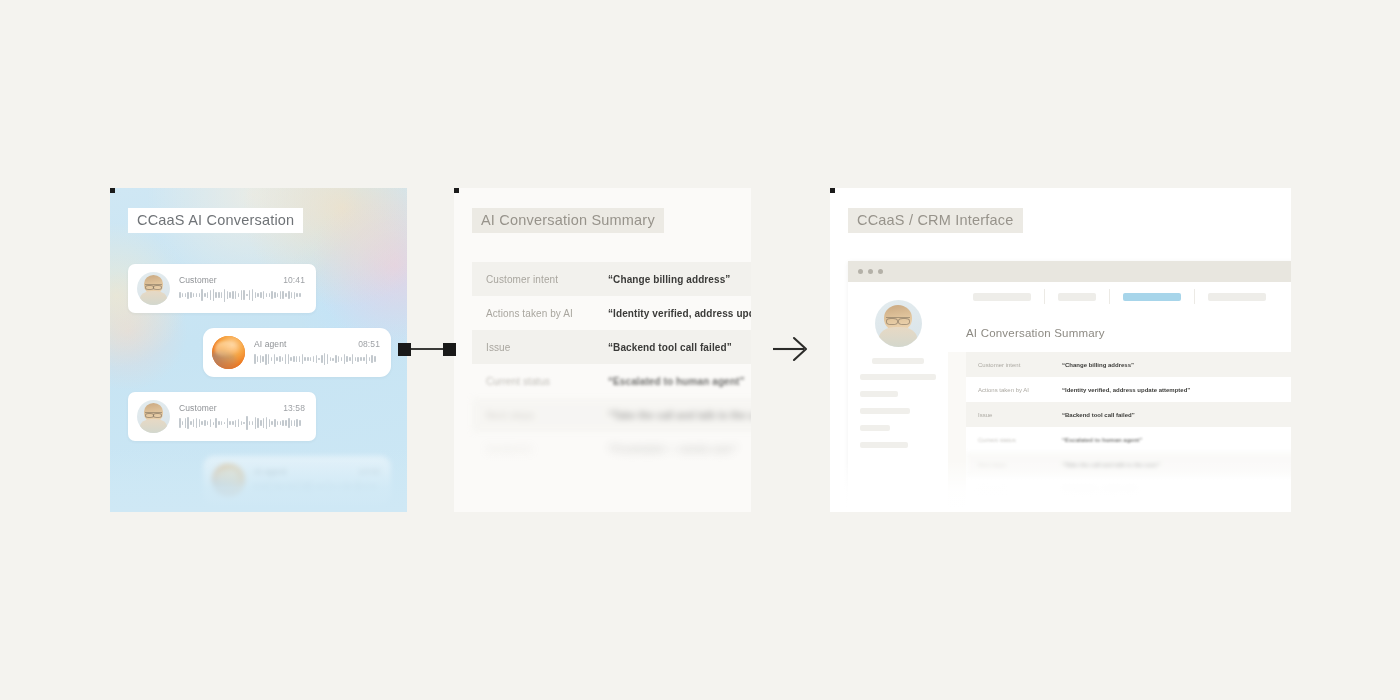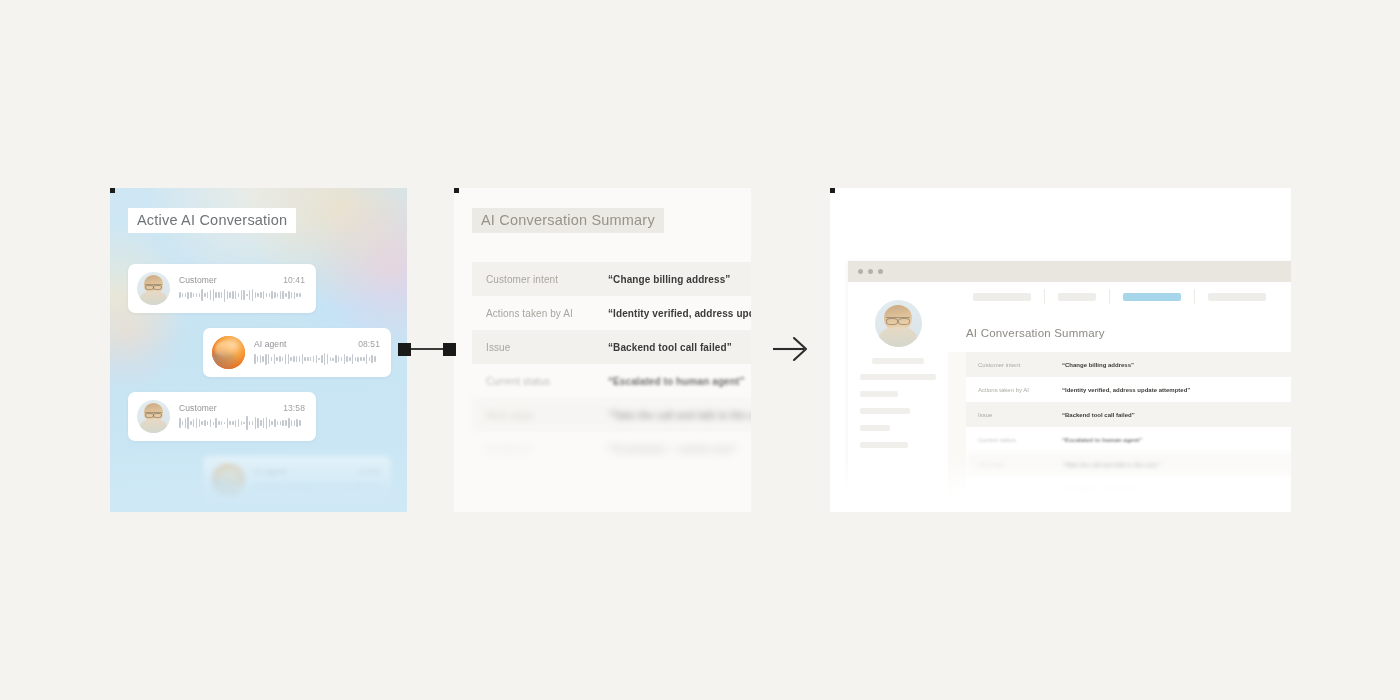--- a/index.html
+++ b/index.html
@@ -73,21 +73,21 @@
     position: absolute;
     background: #ffffff;
     border-radius: 7px;
     display: flex;
     align-items: center;
     gap: 9px;
     padding: 8px 11px 8px 9px;
     box-shadow: 0 1px 3px rgba(70,100,120,.07);
   }
   .bubble.customer { left: 18px; width: 188px; }
-  .bubble.agent    { left: 93px; width: 188px; }
+  .bubble.agent    { left: 93px; width: 188px; border-radius: 11px; }
 
   .bubble-avatar {
     width: 33px;
     height: 33px;
     border-radius: 50%;
     flex: 0 0 33px;
     overflow: hidden;
     position: relative;
   }
   .bubble-body { flex: 1 1 auto; min-width: 0; }
@@ -404,21 +404,21 @@
     filter: blur(1.4px);
   }
 </style>
 </head>
 <body>
 
 <div class="canvas">
 
   <div class="panel" id="panel1">
     <div class="corner-handle"></div>
-    <div class="panel-title on-blue">Active AI Conversation</div>
+    <div class="panel-title on-blue">CCaaS AI Conversation</div>
 
     <div class="bubble customer" style="top:76px">
       <div class="bubble-avatar">
         <div class="face customer">
             <div class="glasses"></div>
           </div>
       </div>
       <div class="bubble-body">
         <div class="bubble-meta">
           <span class="bubble-name">Customer</span>
@@ -694,20 +694,21 @@
 
   <div class="connector-arrow">
     <svg width="42" height="34" viewBox="0 0 42 34" aria-hidden="true">
       <line x1="1" y1="17" x2="32" y2="17" stroke="#2b2b29" stroke-width="2.1"></line>
       <polyline points="22,6 34,17 22,28" fill="none" stroke="#2b2b29" stroke-width="2.1" stroke-linecap="round" stroke-linejoin="round"></polyline>
     </svg>
   </div>
 
   <div class="panel" id="panel3">
     <div class="corner-handle"></div>
+    <div class="panel-title on-grey">CCaaS / CRM Interface</div>
 
     <div class="browser">
       <div class="browser-bar">
         <span></span>
         <span></span>
         <span></span>
       </div>
 
       <div class="browser-body">
 

